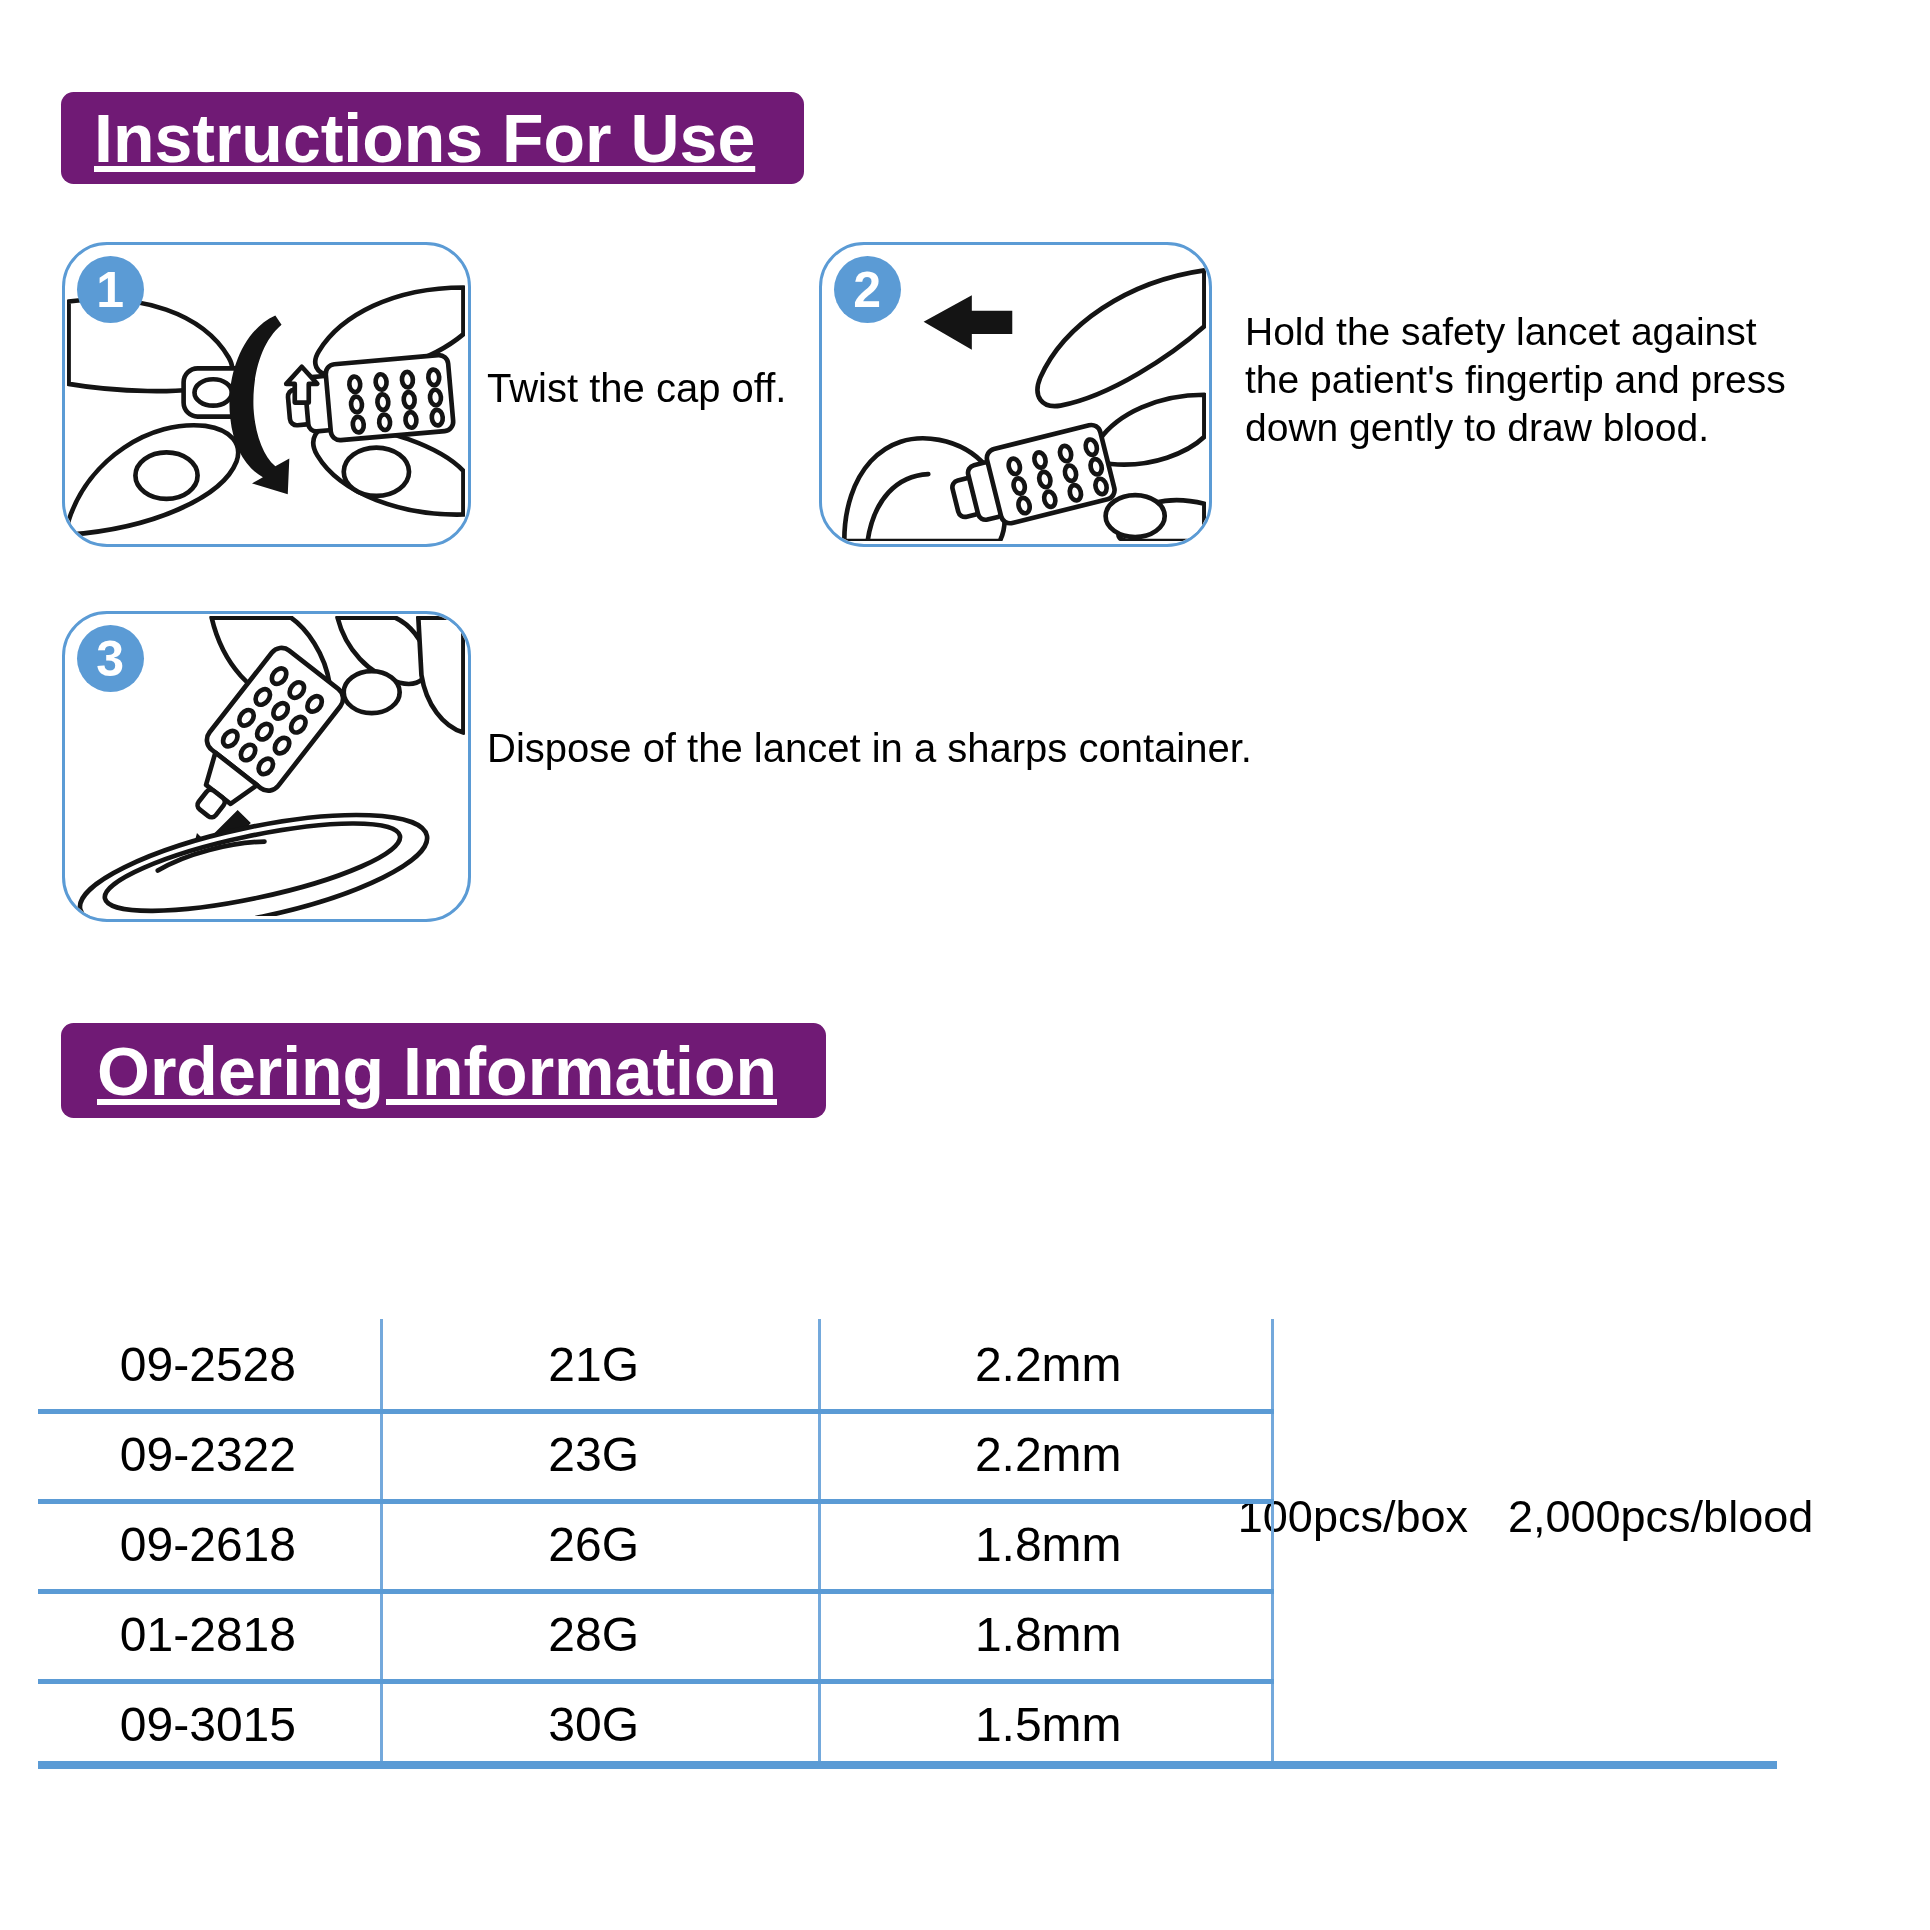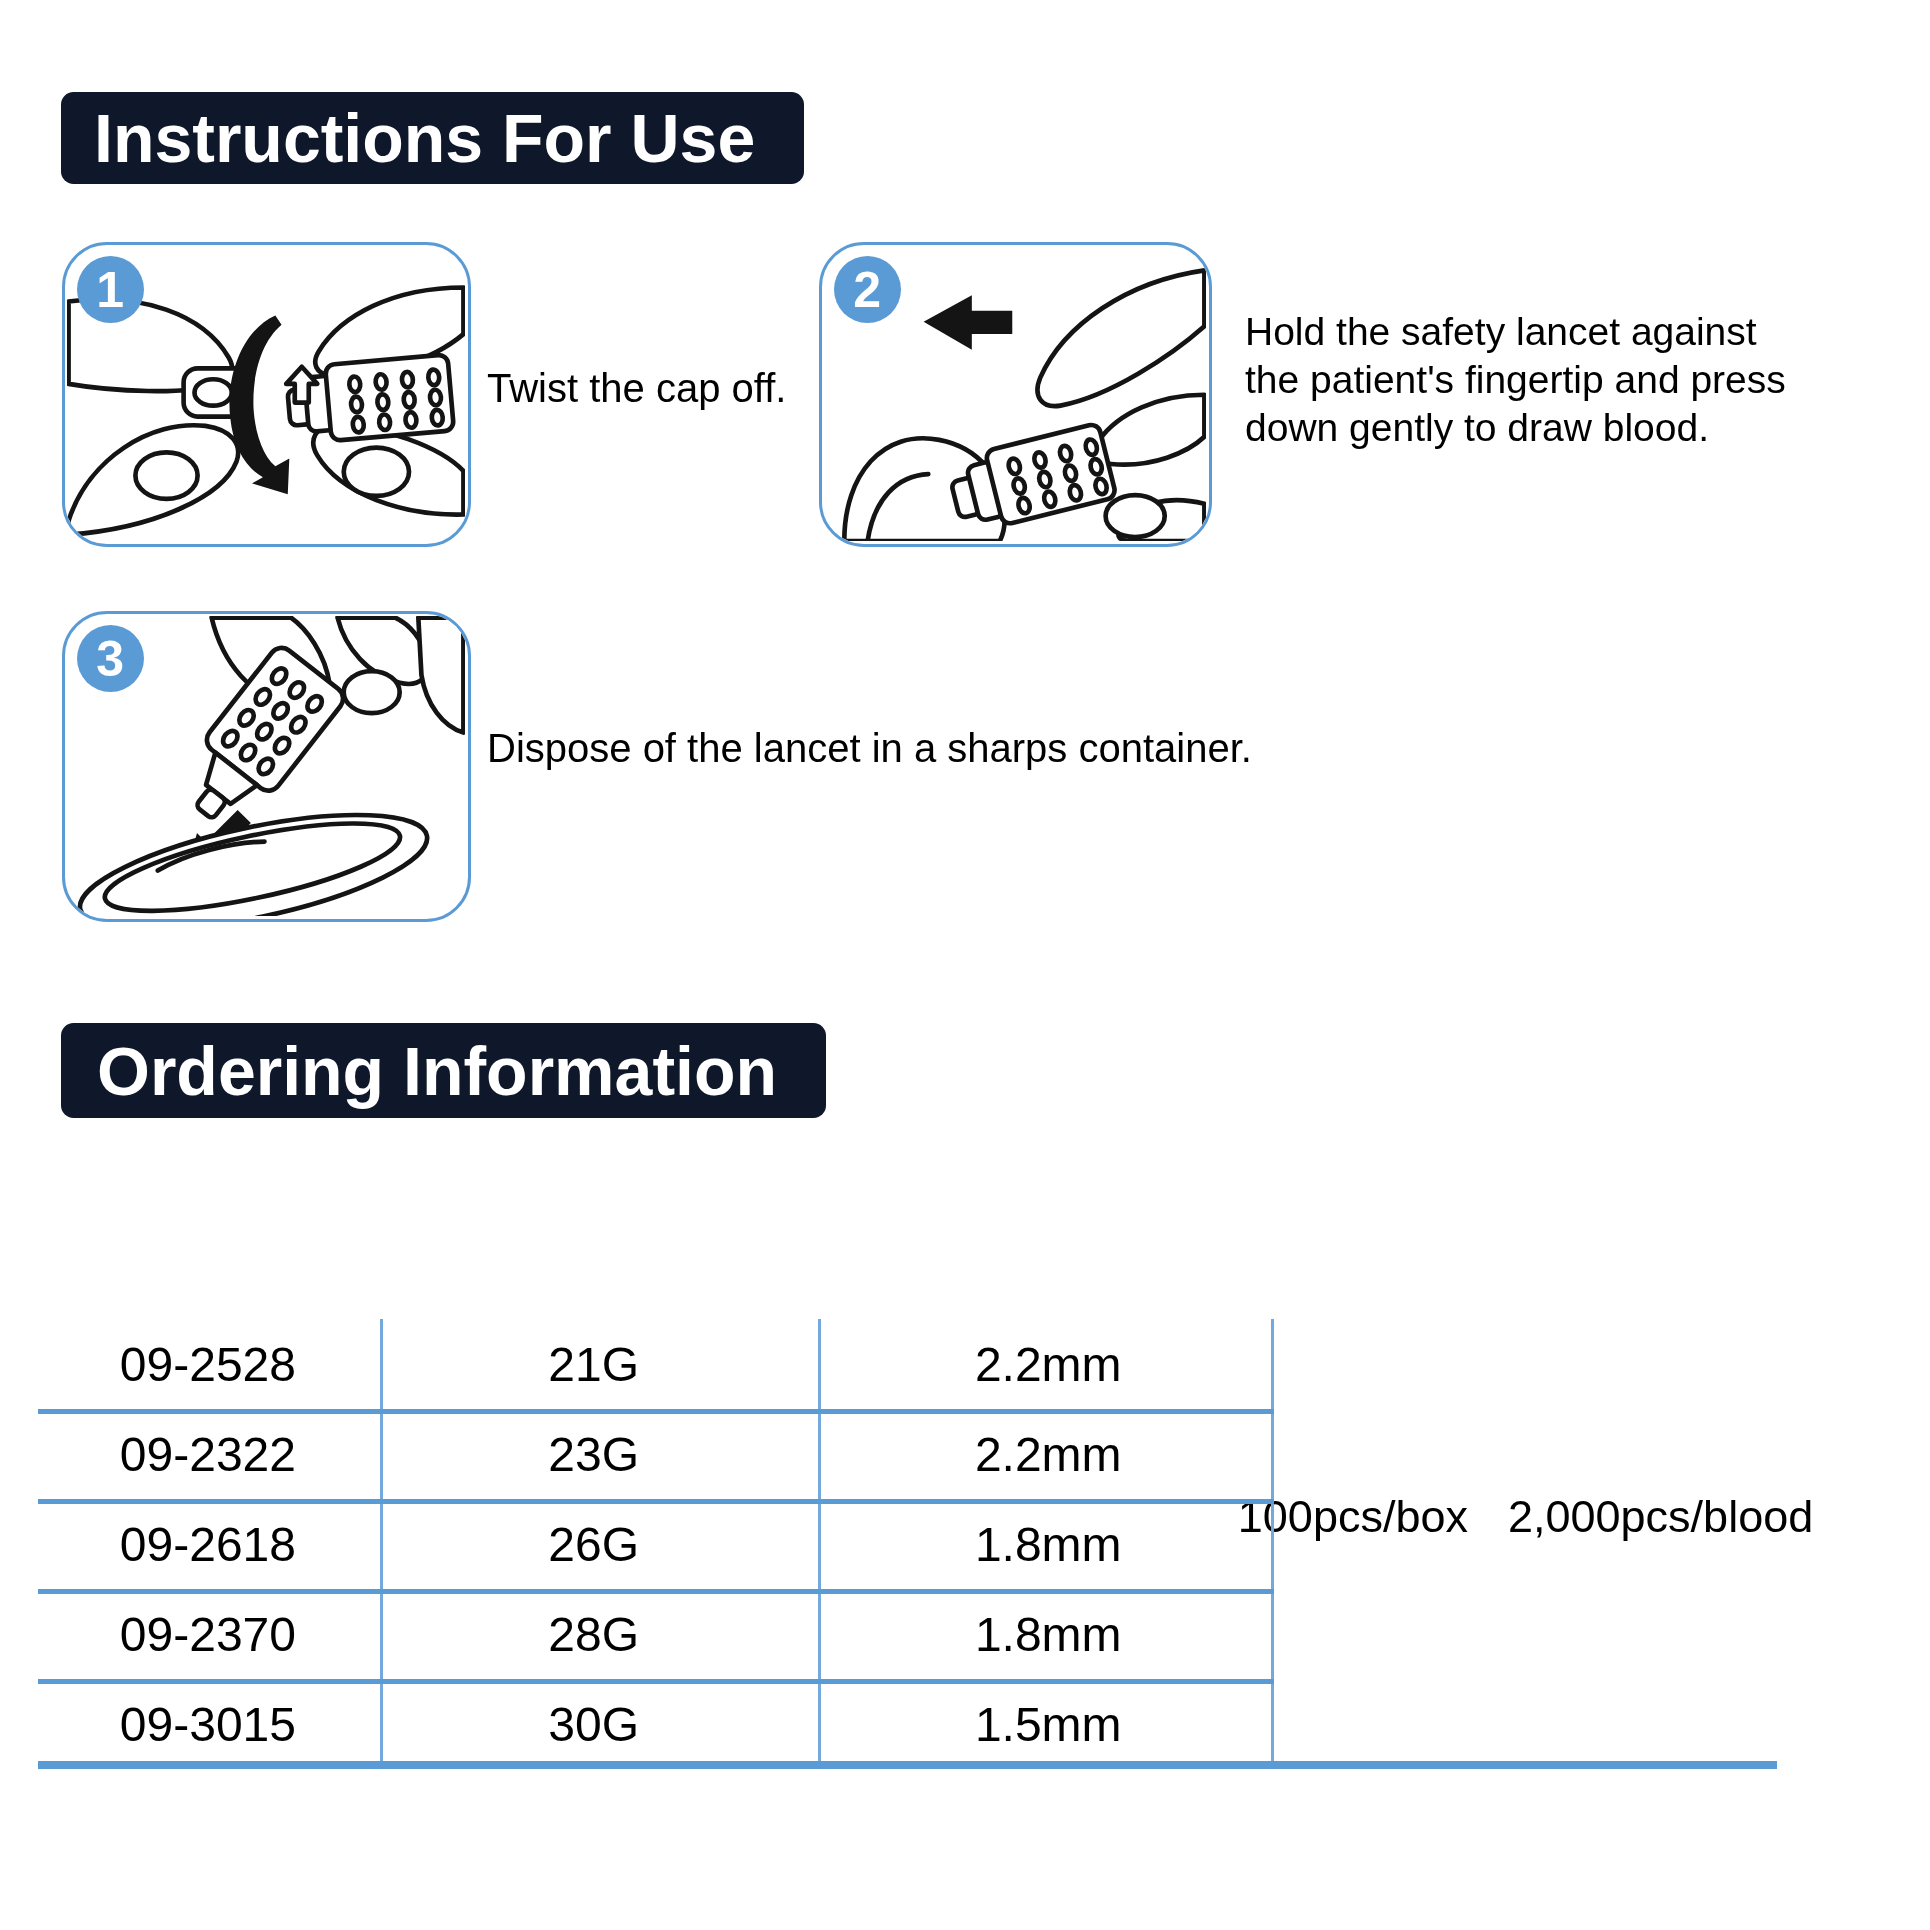--- a/index.html
+++ b/index.html
@@ -6,26 +6,26 @@
   html,body { background:#ffffff; }
   body {
     position:relative;
     width:1930px; height:1930px;
     font-family:"Liberation Sans", sans-serif;
     color:#000;
     overflow:hidden;
   }
   .banner {
     position:absolute;
-    background:#0f172a;
+    background:#701a75;
     color:#fff;
     font-weight:bold;
     font-size:68px;
     border-radius:12.5px;
-    display:flex; align-items:center;
+    display:flex; align-items:center;text-decoration:underline;
   }
   #banner-instructions { left:61px; top:92px; width:743px; height:92px; padding-left:33px; }
   #banner-ordering    { left:61px; top:1023px; width:765px; height:95px; padding-left:36px; }
 
   .panel {
     position:absolute;
     border:3.1px solid #5B9BD5;
     border-radius:45px;
     background:#fff;
     overflow:hidden;
@@ -220,21 +220,21 @@
       <div class="td c1">09-2322</div>
       <div class="td c2">23G</div>
       <div class="td c3">2.2mm</div>
     </div>
     <div class="tr">
       <div class="td c1">09-2618</div>
       <div class="td c2">26G</div>
       <div class="td c3">1.8mm</div>
     </div>
     <div class="tr">
-      <div class="td c1">09-2370</div>
+      <div class="td c1">01-2818</div>
       <div class="td c2">28G</div>
       <div class="td c3">1.8mm</div>
     </div>
     <div class="tr">
       <div class="td c1">09-3015</div>
       <div class="td c2">30G</div>
       <div class="td c3">1.5mm</div>
     </div>
   </div>
 

